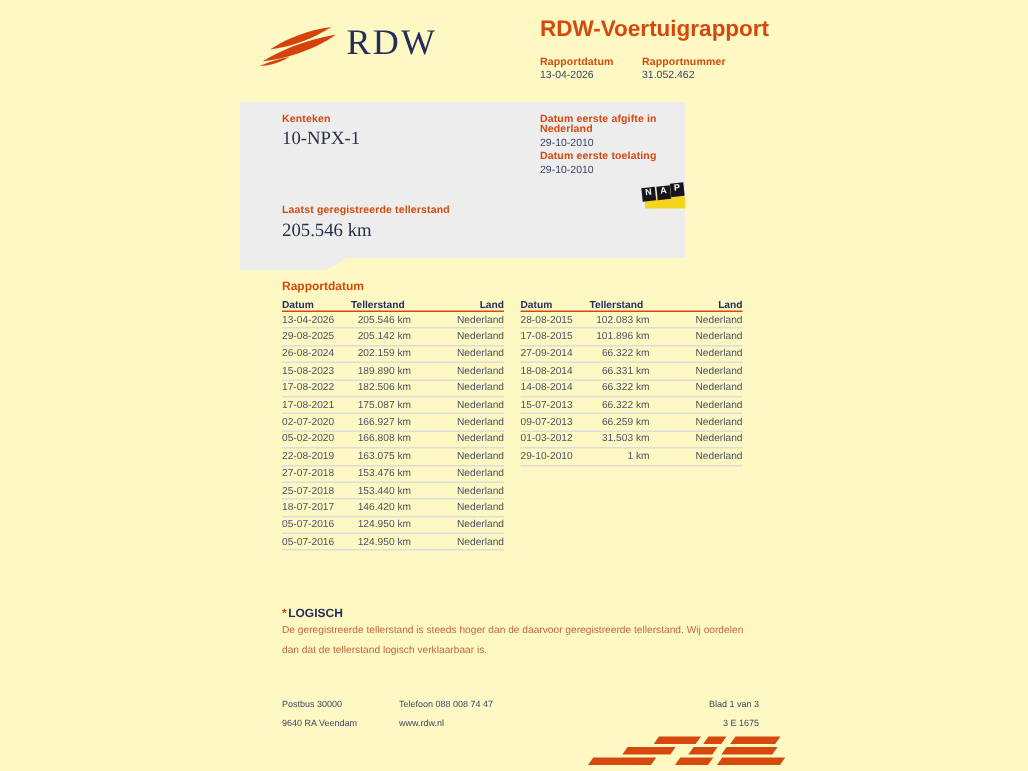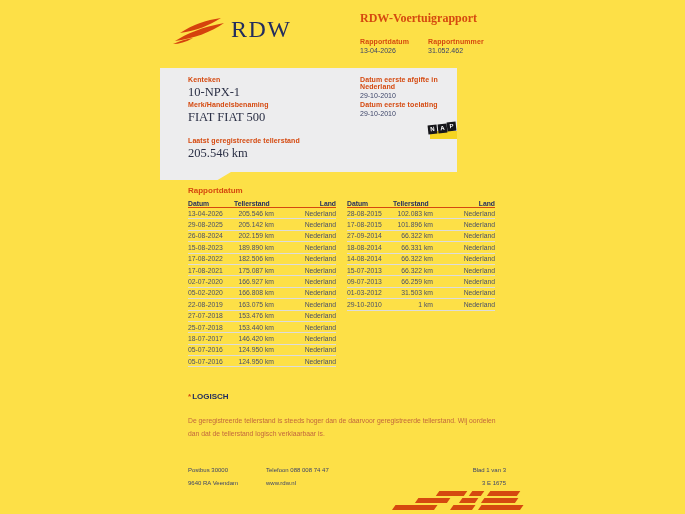--- a/index.html
+++ b/index.html
@@ -1,24 +1,24 @@
 <!DOCTYPE html>
 <html><head>
 <meta charset="utf-8">
 <style>
   html,body{margin:0;padding:0;background:#ffffff;}
-  #page{position:relative;width:685px;height:514px;background:#fde047;overflow:hidden;
+  #page{position:relative;width:685px;height:514px;background:#fef9c3;overflow:hidden;
         font-family:"Liberation Sans",sans-serif;color:#2b3360;}
 
   
   #logo-swoosh{position:absolute;left:172px;top:15px;}
   #logo-text{position:absolute;left:231px;top:16px;font-family:"Liberation Serif",serif;
              font-size:24px;letter-spacing:1.5px;color:#232d5e;}
-  #report-title{position:absolute;left:360px;top:11px;font-family:Liberation Serif, serif;
-                font-weight:bold;font-size:12px;color:#d5490f;}
+  #report-title{position:absolute;left:360px;top:11px;font-family:Liberation Sans, sans-serif;
+                font-weight:bold;font-size:15px;color:#d5490f;}
   .meta-col{position:absolute;top:38px;}
   #meta-date{left:360px;} #meta-number{left:428px;}
   .lbl{font-size:7px;font-weight:bold;color:#d5490f;letter-spacing:.1px;}
   .val{font-size:7px;color:#3c4468;margin-top:2px;}
 
   
   #summary-box{position:absolute;left:160px;top:68px;width:297px;height:112px;background:#ededee;
      clip-path:polygon(0 0,100% 0,100% 92.8%,23.9% 92.8%,19.4% 100%,0 100%);}
   .sum-item{position:absolute;}
   .serif-val{font-family:"Liberation Serif",serif;font-size:12.5px;color:#2a2f45;margin-top:2px;}
@@ -43,21 +43,21 @@
   .thead{display:flex;height:10px;border-bottom:1.2px solid #d5490f;align-items:flex-end;
          font-size:6.8px;font-weight:bold;color:#232d5e;}
   .trow{display:flex;height:10.4px;border-bottom:.5px solid #dcdcdc;align-items:center;
         font-size:6.8px;color:#4a5068;}
   .c-datum{width:46px;text-align:left;}
   .c-tellerstand{width:40px;text-align:right;}
   .thead .c-tellerstand{text-align:left;}
   .c-land{flex:1;text-align:right;}
 
   
-  #footnote-title{position:absolute;left:188px;top:392px;font-size:8px;font-weight:bold;color:#232d5e;text-align:center;}
+  #footnote-title{position:absolute;left:188px;top:404px;font-size:8px;font-weight:bold;color:#232d5e;text-align:center;}
   #footnote-title .ast{color:#d5490f;margin-right:1px;}
   #footnote-body{position:absolute;left:188px;top:415px;width:318px;font-size:6.8px;
                  line-height:1.9;color:#c2673d;}
 
   
   .foot{position:absolute;top:464px;font-size:6px;color:#3c4468;line-height:2.1;}
   #foot-address{left:188px;} #foot-contact{left:266px;}
   #foot-page{left:420px;width:86px;text-align:right;}
 
   #stripes{position:absolute;left:372px;top:490px;}
@@ -84,24 +84,20 @@
   </div>
   <div class="meta-col" id="meta-number">
     <div class="lbl">Rapportnummer</div>
     <div class="val">31.052.462</div>
   </div>
 
   <div id="summary-box">
     <div class="sum-item" style="left:28px;top:8px;">
       <div class="lbl">Kenteken</div>
       <div class="serif-val">10-NPX-1</div>
-    </div>
-    <div class="sum-item" style="left:28px;top:33px;">
-      <div class="lbl">Merk/Handelsbenaming</div>
-      <div class="serif-val">FIAT FIAT 500</div>
     </div>
     <div class="sum-item" style="left:28px;top:69px;">
       <div class="lbl">Laatst geregistreerde tellerstand</div>
       <div class="serif-val">205.546 km</div>
     </div>
 
     <div class="sum-item" style="left:200px;top:8px;">
       <div class="lbl">Datum eerste afgifte in Nederland</div>
       <div class="val">29-10-2010</div>
     </div>

